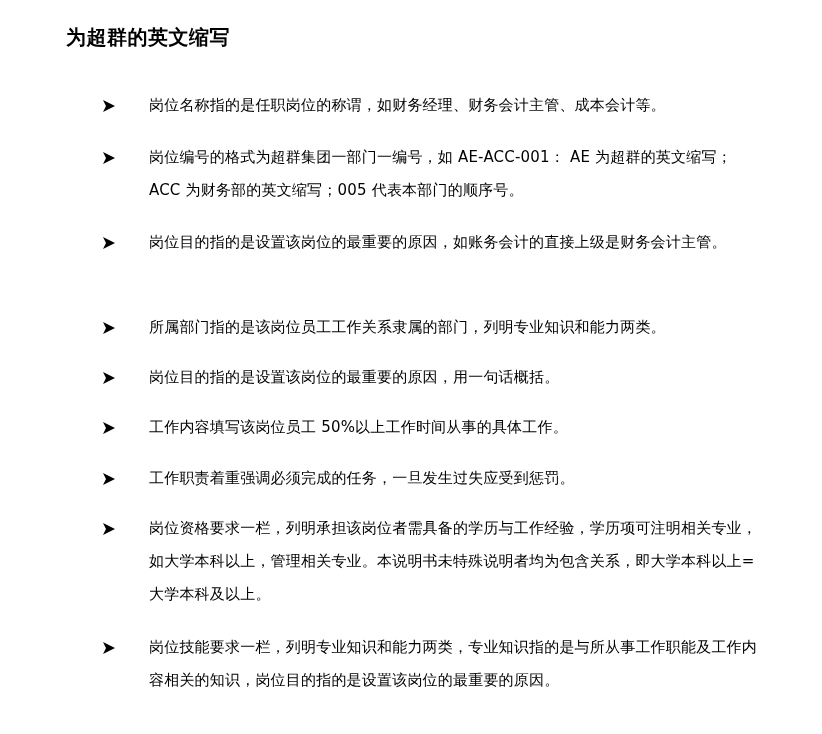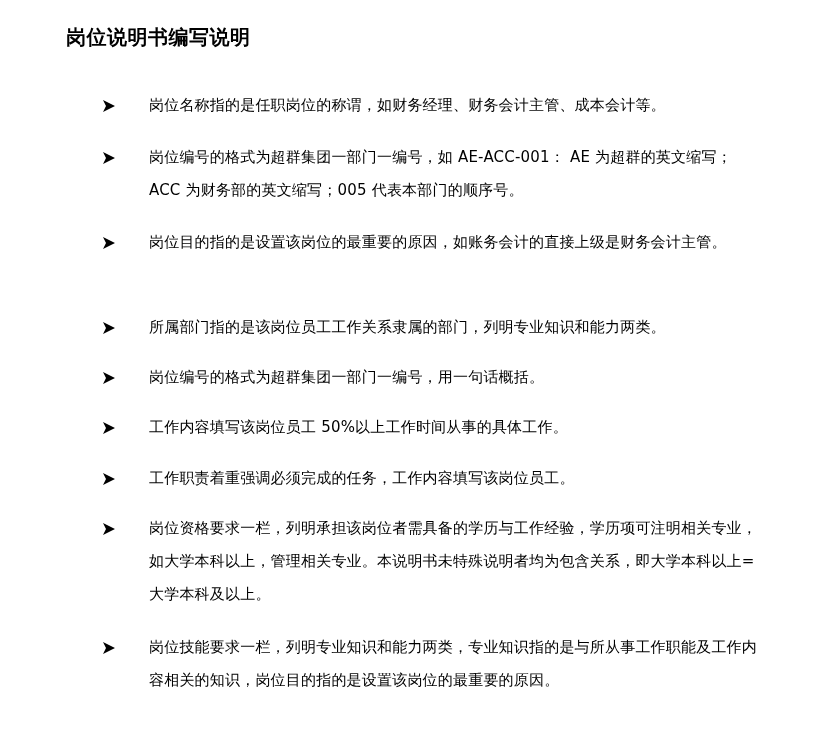--- a/index.html
+++ b/index.html
@@ -24,21 +24,21 @@
     position: absolute; left: 35px; width: 608px;
     font-size: 15px; line-height: 33px; margin-top: -7px;
     letter-spacing: 0.2px;
     margin-left: 12px;
   }
 </style>
 </head>
 <body>
 
 <div class="page">
-  <div class="title">岗位说明书编写说明</div>
+  <div class="title">为超群的英文缩写</div>
 
   <div class="list">
     <div class="item" style="top:96px">
       <span class="bullet">
           <svg width="14" height="14" viewBox="0 0 14 14">
             <path d="M1 1 L13 7 L1 13 L4 7 Z" fill="#000"></path>
           </svg>
         </span>
       <div class="text">岗位名称指的是任职岗位的称谓，如财务经理、财务会计主管、成本会计等。</div>
     </div>
@@ -65,37 +65,37 @@
           </svg>
         </span>
       <div class="text">所属部门指的是该岗位员工工作关系隶属的部门，列明专业知识和能力两类。</div>
     </div>
     <div class="item" style="top:368px">
       <span class="bullet">
           <svg width="14" height="14" viewBox="0 0 14 14">
             <path d="M1 1 L13 7 L1 13 L4 7 Z" fill="#000"></path>
           </svg>
         </span>
-      <div class="text">岗位编号的格式为超群集团一部门一编号，用一句话概括。</div>
+      <div class="text">岗位目的指的是设置该岗位的最重要的原因，用一句话概括。</div>
     </div>
     <div class="item" style="top:418px">
       <span class="bullet">
           <svg width="14" height="14" viewBox="0 0 14 14">
             <path d="M1 1 L13 7 L1 13 L4 7 Z" fill="#000"></path>
           </svg>
         </span>
       <div class="text">工作内容填写该岗位员工 50%以上工作时间从事的具体工作。</div>
     </div>
     <div class="item" style="top:469px">
       <span class="bullet">
           <svg width="14" height="14" viewBox="0 0 14 14">
             <path d="M1 1 L13 7 L1 13 L4 7 Z" fill="#000"></path>
           </svg>
         </span>
-      <div class="text">工作职责着重强调必须完成的任务，工作内容填写该岗位员工。</div>
+      <div class="text">工作职责着重强调必须完成的任务，一旦发生过失应受到惩罚。</div>
     </div>
     <div class="item" style="top:519px">
       <span class="bullet">
           <svg width="14" height="14" viewBox="0 0 14 14">
             <path d="M1 1 L13 7 L1 13 L4 7 Z" fill="#000"></path>
           </svg>
         </span>
       <div class="text">岗位资格要求一栏，列明承担该岗位者需具备的学历与工作经验，学历项可注明相关专业，如大学本科以上，管理相关专业。本说明书未特殊说明者均为包含关系，即大学本科以上=大学本科及以上。</div>
     </div>
     <div class="item" style="top:638px">

